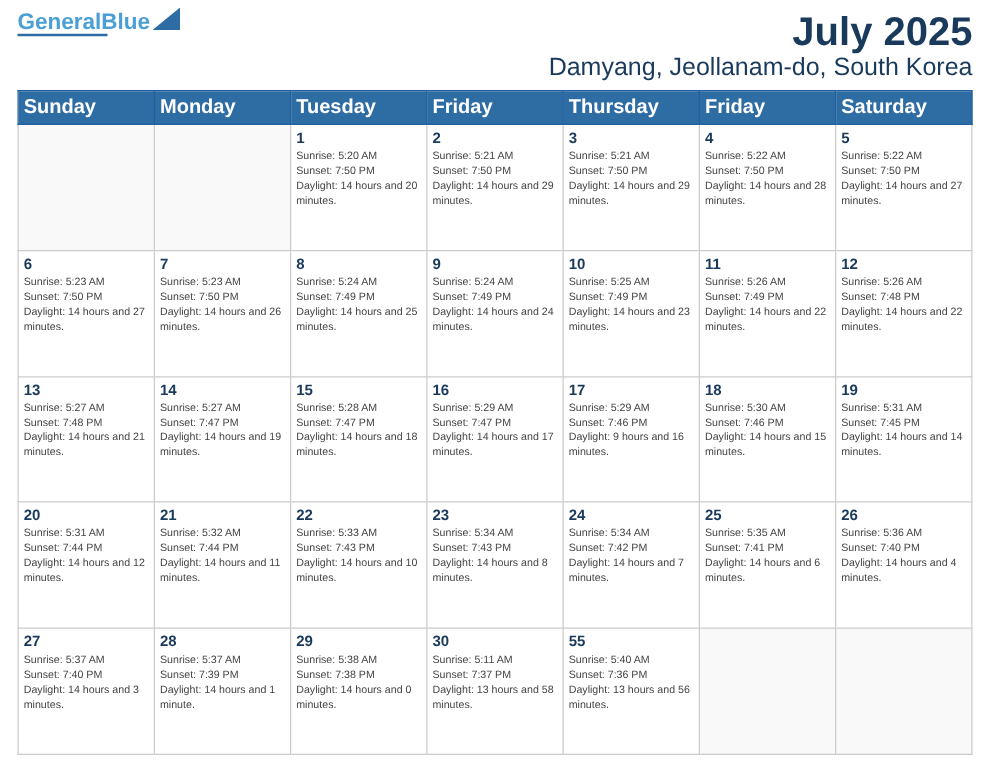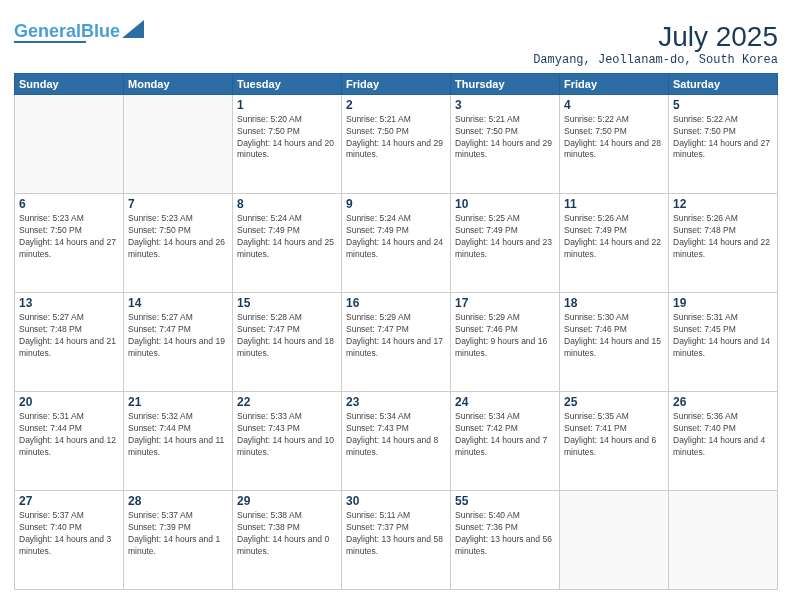--- a/index.html
+++ b/index.html
@@ -6,21 +6,21 @@
     body {
       width: 792px;
       height: 612px;
       font-family: Arial, sans-serif;
       background: #fff;
       overflow: hidden;
     }
     .page {
       width: 792px;
       height: 612px;
-      padding: 22px 14px;
+      padding: 8px 14px;
       display: flex;
       flex-direction: column;
     }
     .header {
       display: flex;
       justify-content: space-between;
       align-items: flex-start;
       margin-bottom: 6px;
     }
     .logo {
@@ -34,42 +34,41 @@
       color: #1a3a5c;
       line-height: 1;
     }
     .logo-text span {
       color: #4a9fd4;
     }
     .title-block {
       text-align: right;
     }
     .month-year {
-      font-size: 28px;
-      font-weight: normal;
+      font-size: 32px;
+      font-weight: bold;
       color: #1a3a5c;
       line-height: 1.1;
     }
     .location {
-      font-size: 12px;
+      font-size: 20px;
       color: #1a3a5c;
       font-weight: normal;
-      font-family: Liberation Mono, monospace;
     }
     .calendar {
       flex: 1;
       border: 1px solid #ccc;
       border-collapse: collapse;
       width: 100%;
       table-layout: fixed;
     }
     .calendar th {
       background: #2e6da4;
       color: #fff;
-      font-size: 11px;
+      font-size: 16px;
       font-weight: bold;
       padding: 4px 4px;
       text-align: left;
       border: 1px solid #2060a0;
     }
     .calendar td {
       border: 1px solid #ccc;
       vertical-align: top;
       padding: 3px 4px;
       font-size: 9px;

